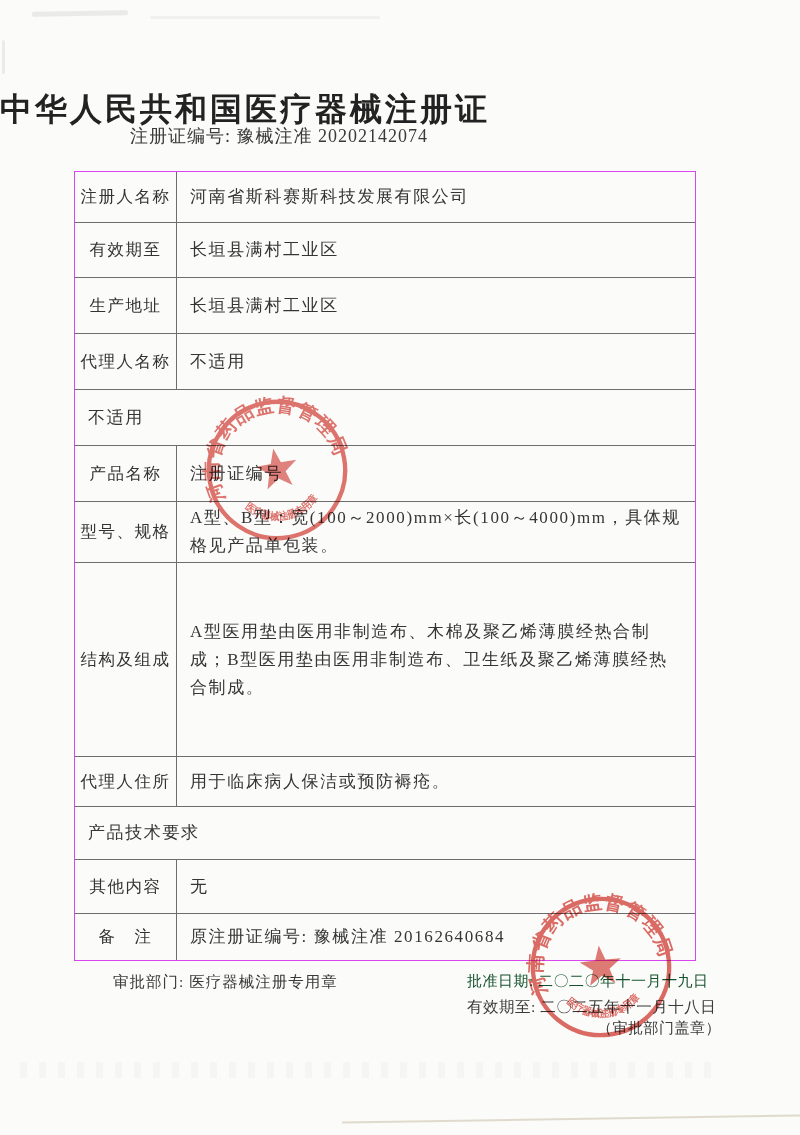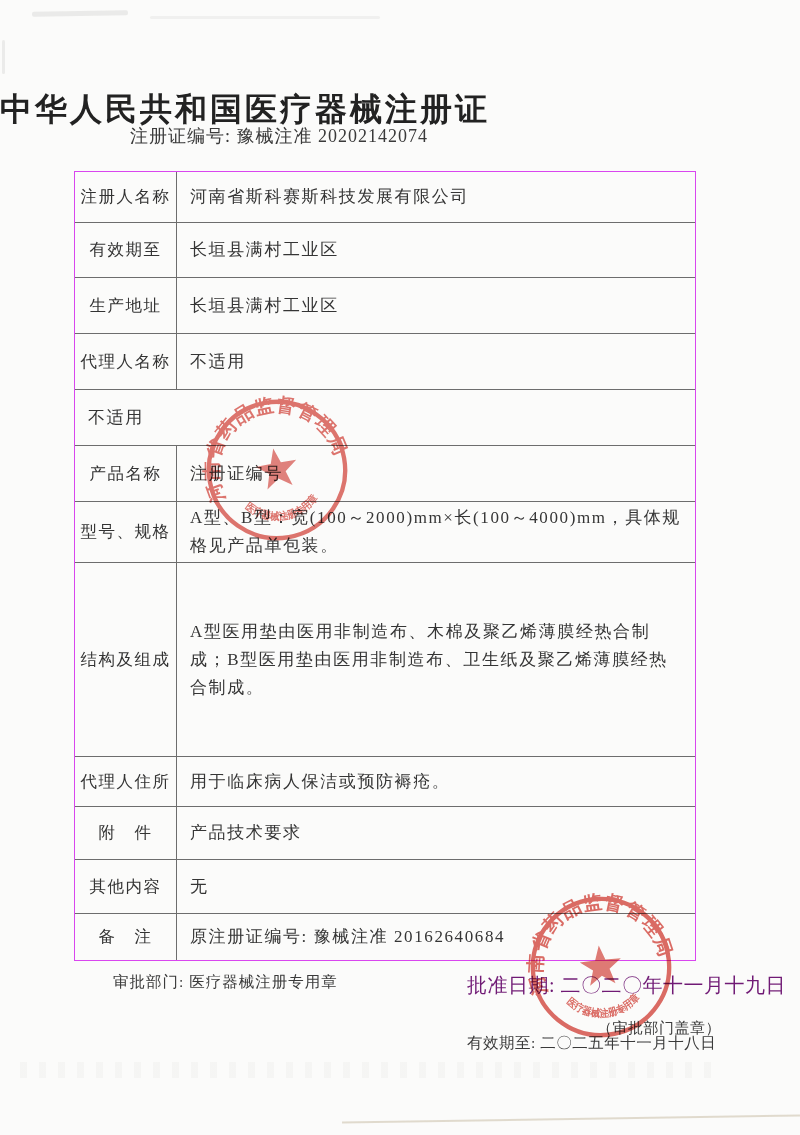--- a/index.html
+++ b/index.html
@@ -57,22 +57,22 @@
     font-size:16.5px; letter-spacing:1.5px; color:#333;
     text-align:center;
   }
   .cell-value {
     flex:1; display:flex; align-items:center;
     padding:4px 13px; font-size:17px; letter-spacing:1.6px;
     line-height:28px; color:#353535;
   }
 
   .footer-dept { position:absolute; left:113px; top:972px; font-size:15.5px; letter-spacing:1px; color:#3a3a3a; }
-  .footer-date1 { position:absolute; left:467px; top:972px; font-size:20px; letter-spacing:.5px; color:#701a75; }
-  .footer-date2 { position:absolute; left:467px; top:997px; font-size:15.5px; letter-spacing:.5px; color:#3a3a3a;margin-top:36px; }
+  .footer-date1 { position:absolute; left:467px; top:972px; font-size:15px; letter-spacing:.5px; color:#14532d; }
+  .footer-date2 { position:absolute; left:467px; top:997px; font-size:15.5px; letter-spacing:.5px; color:#3a3a3a; }
   .footer-sealnote { position:absolute; left:597px; top:1019px; font-size:15px; letter-spacing:.5px; color:#3a3a3a; }
 
   .stamp { position:absolute; width:158px; height:158px; mix-blend-mode:multiply; }
   .stamp-middle { left:198px; top:391px; transform:rotate(-10deg); opacity:.8; }
   .stamp-bottom { left:522px; top:888px; transform:rotate(-6deg); opacity:.85; }
   .seal-ring { fill:none; stroke:#d8534b; stroke-width:4.4; }
   .seal-star { fill:#d8534b; opacity:.9; }
   .seal-org { font-size:19px; font-weight:bold; fill:#d8534b; font-family:"Liberation Serif","DejaVu Serif",serif; }
   .seal-type { font-size:10.5px; font-weight:bold; fill:#d8534b; font-family:"Liberation Serif","DejaVu Serif",serif; }
   .seal-num { font-size:6.5px; fill:#d8534b; font-family:"DejaVu Sans Mono",monospace; }
@@ -122,21 +122,20 @@
       </div>
       <div class="crow">
         <div class="cell-label">结构及组成</div>
         <div class="cell-value">A型医用垫由医用非制造布、木棉及聚乙烯薄膜经热合制成；B型医用垫由医用非制造布、卫生纸及聚乙烯薄膜经热合制成。</div>
       </div>
       <div class="crow">
         <div class="cell-label">代理人住所</div>
         <div class="cell-value">用于临床病人保洁或预防褥疮。</div>
       </div>
       <div class="crow">
-        <div class="cell-label">附　件</div>
         <div class="cell-value">产品技术要求</div>
       </div>
       <div class="crow">
         <div class="cell-label">其他内容</div>
         <div class="cell-value">无</div>
       </div>
       <div class="crow">
         <div class="cell-label">备　注</div>
         <div class="cell-value">原注册证编号: 豫械注准 20162640684</div>
       </div>

